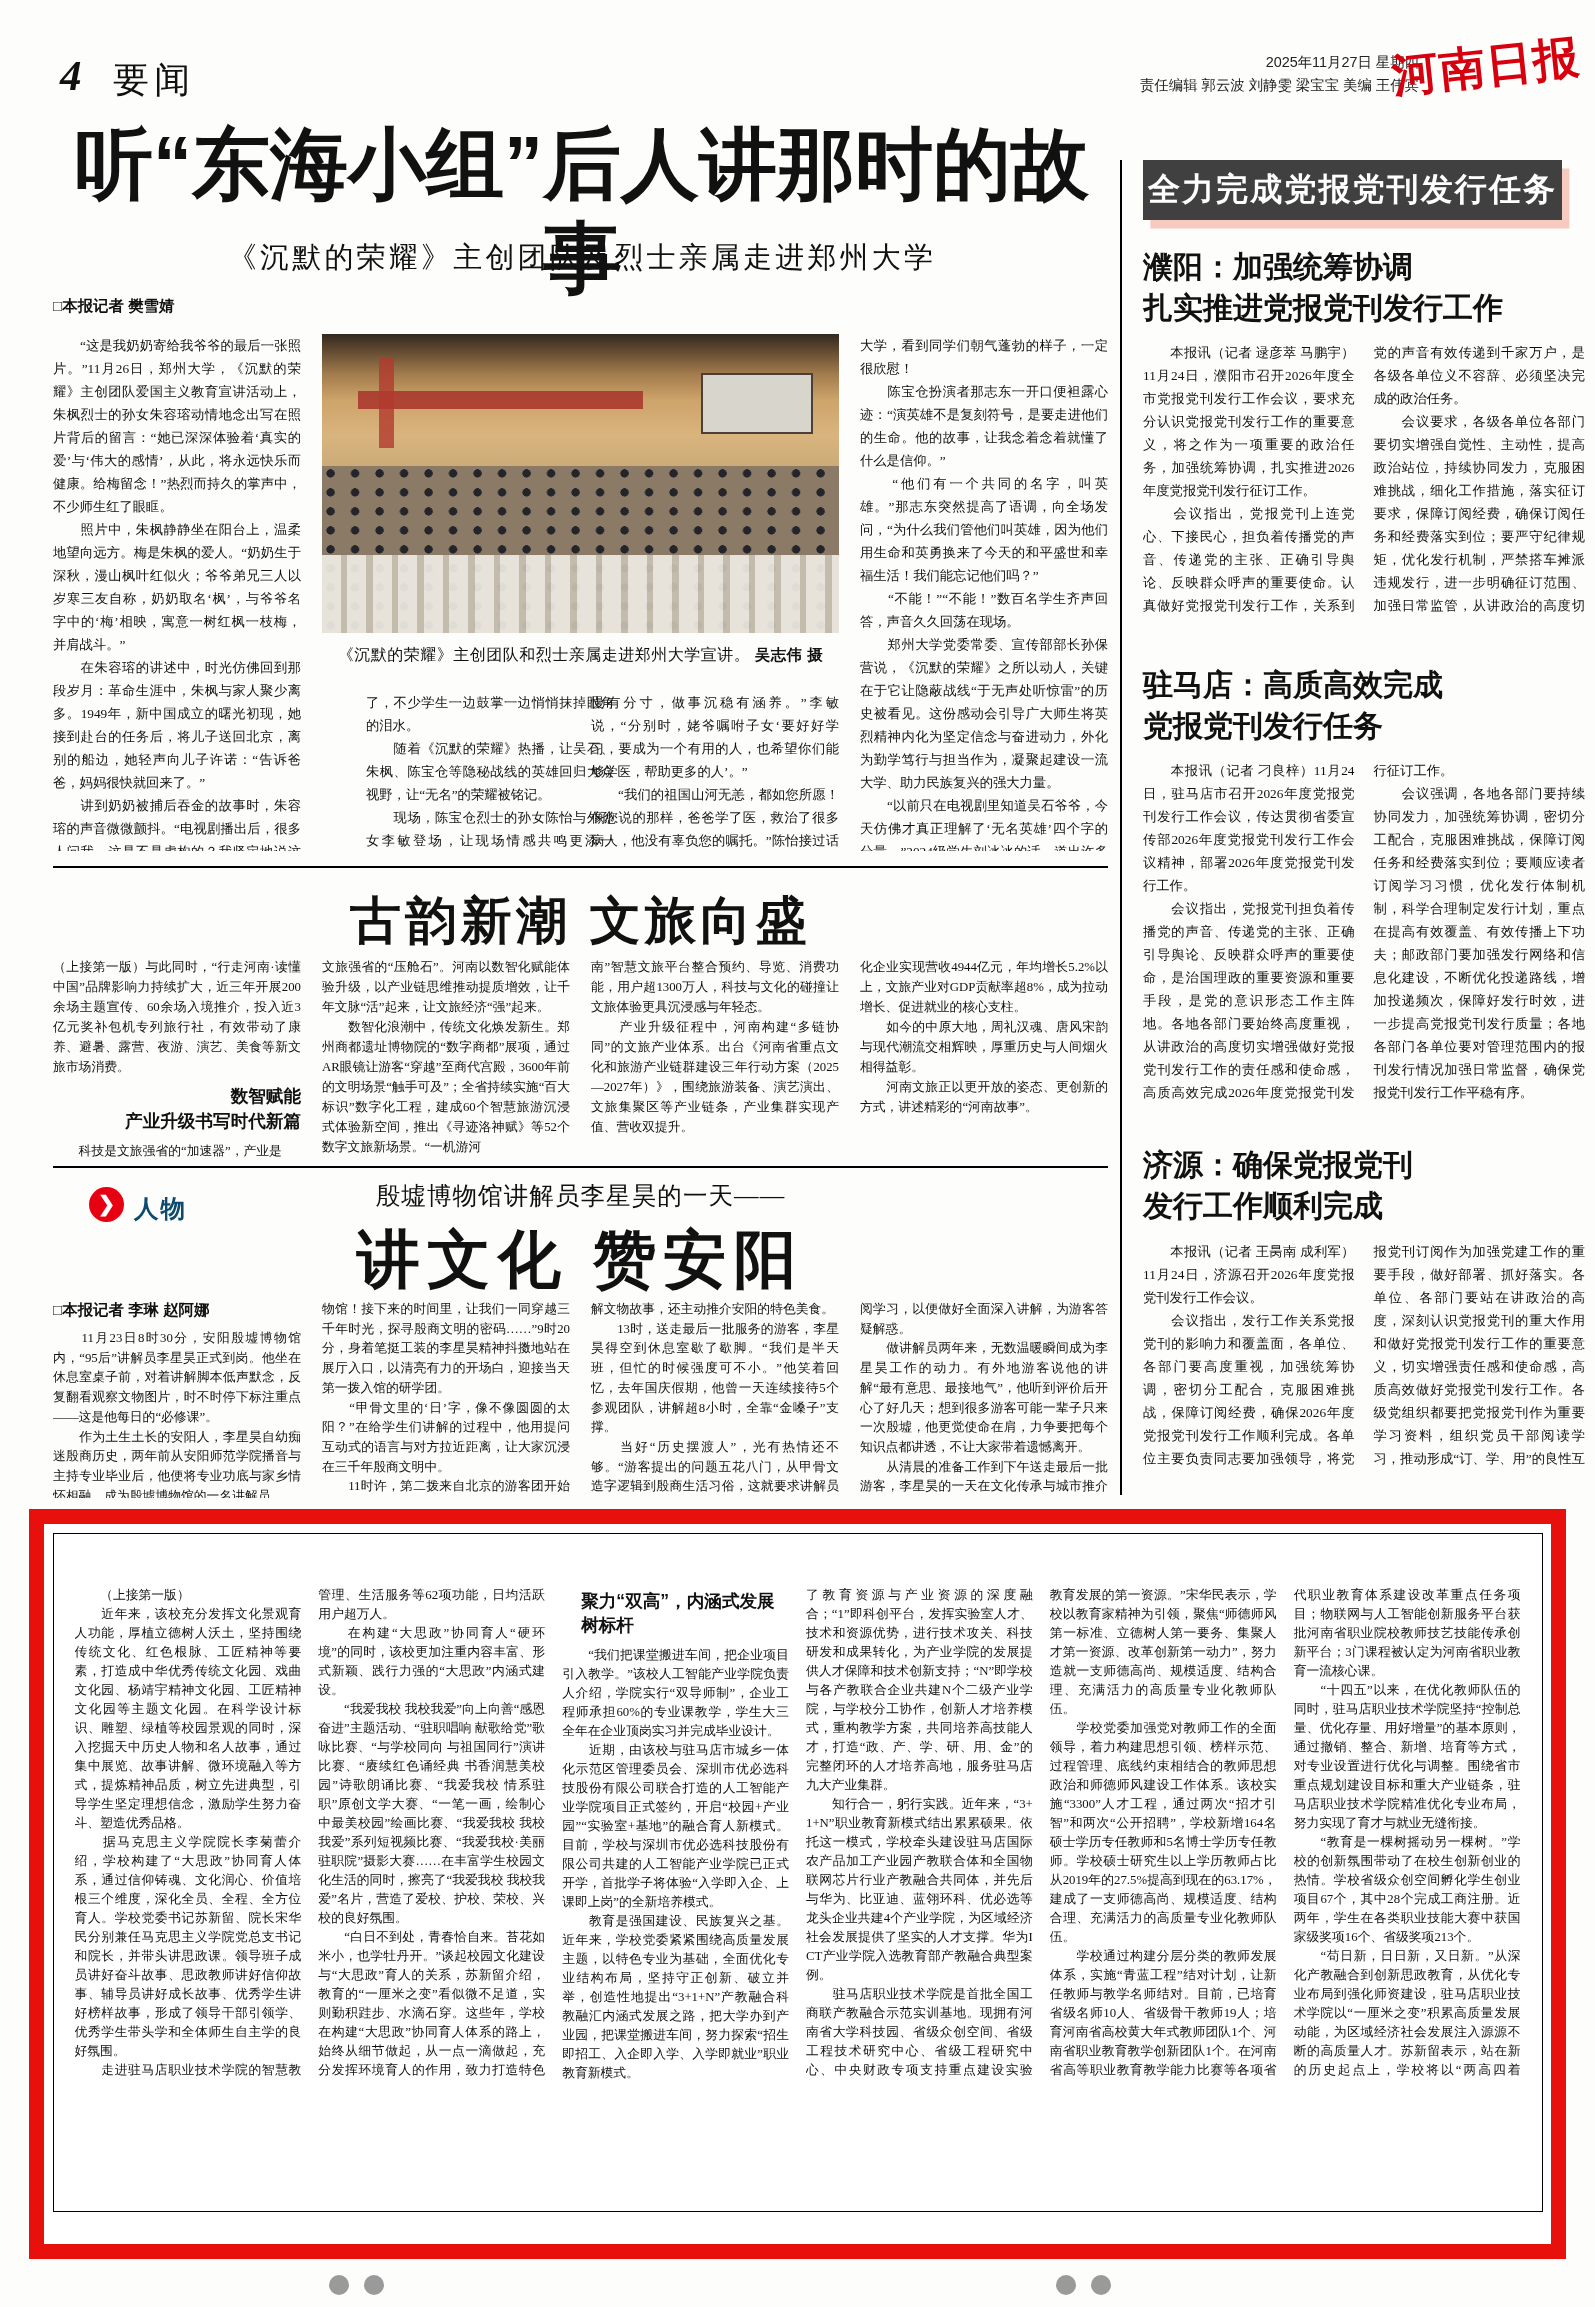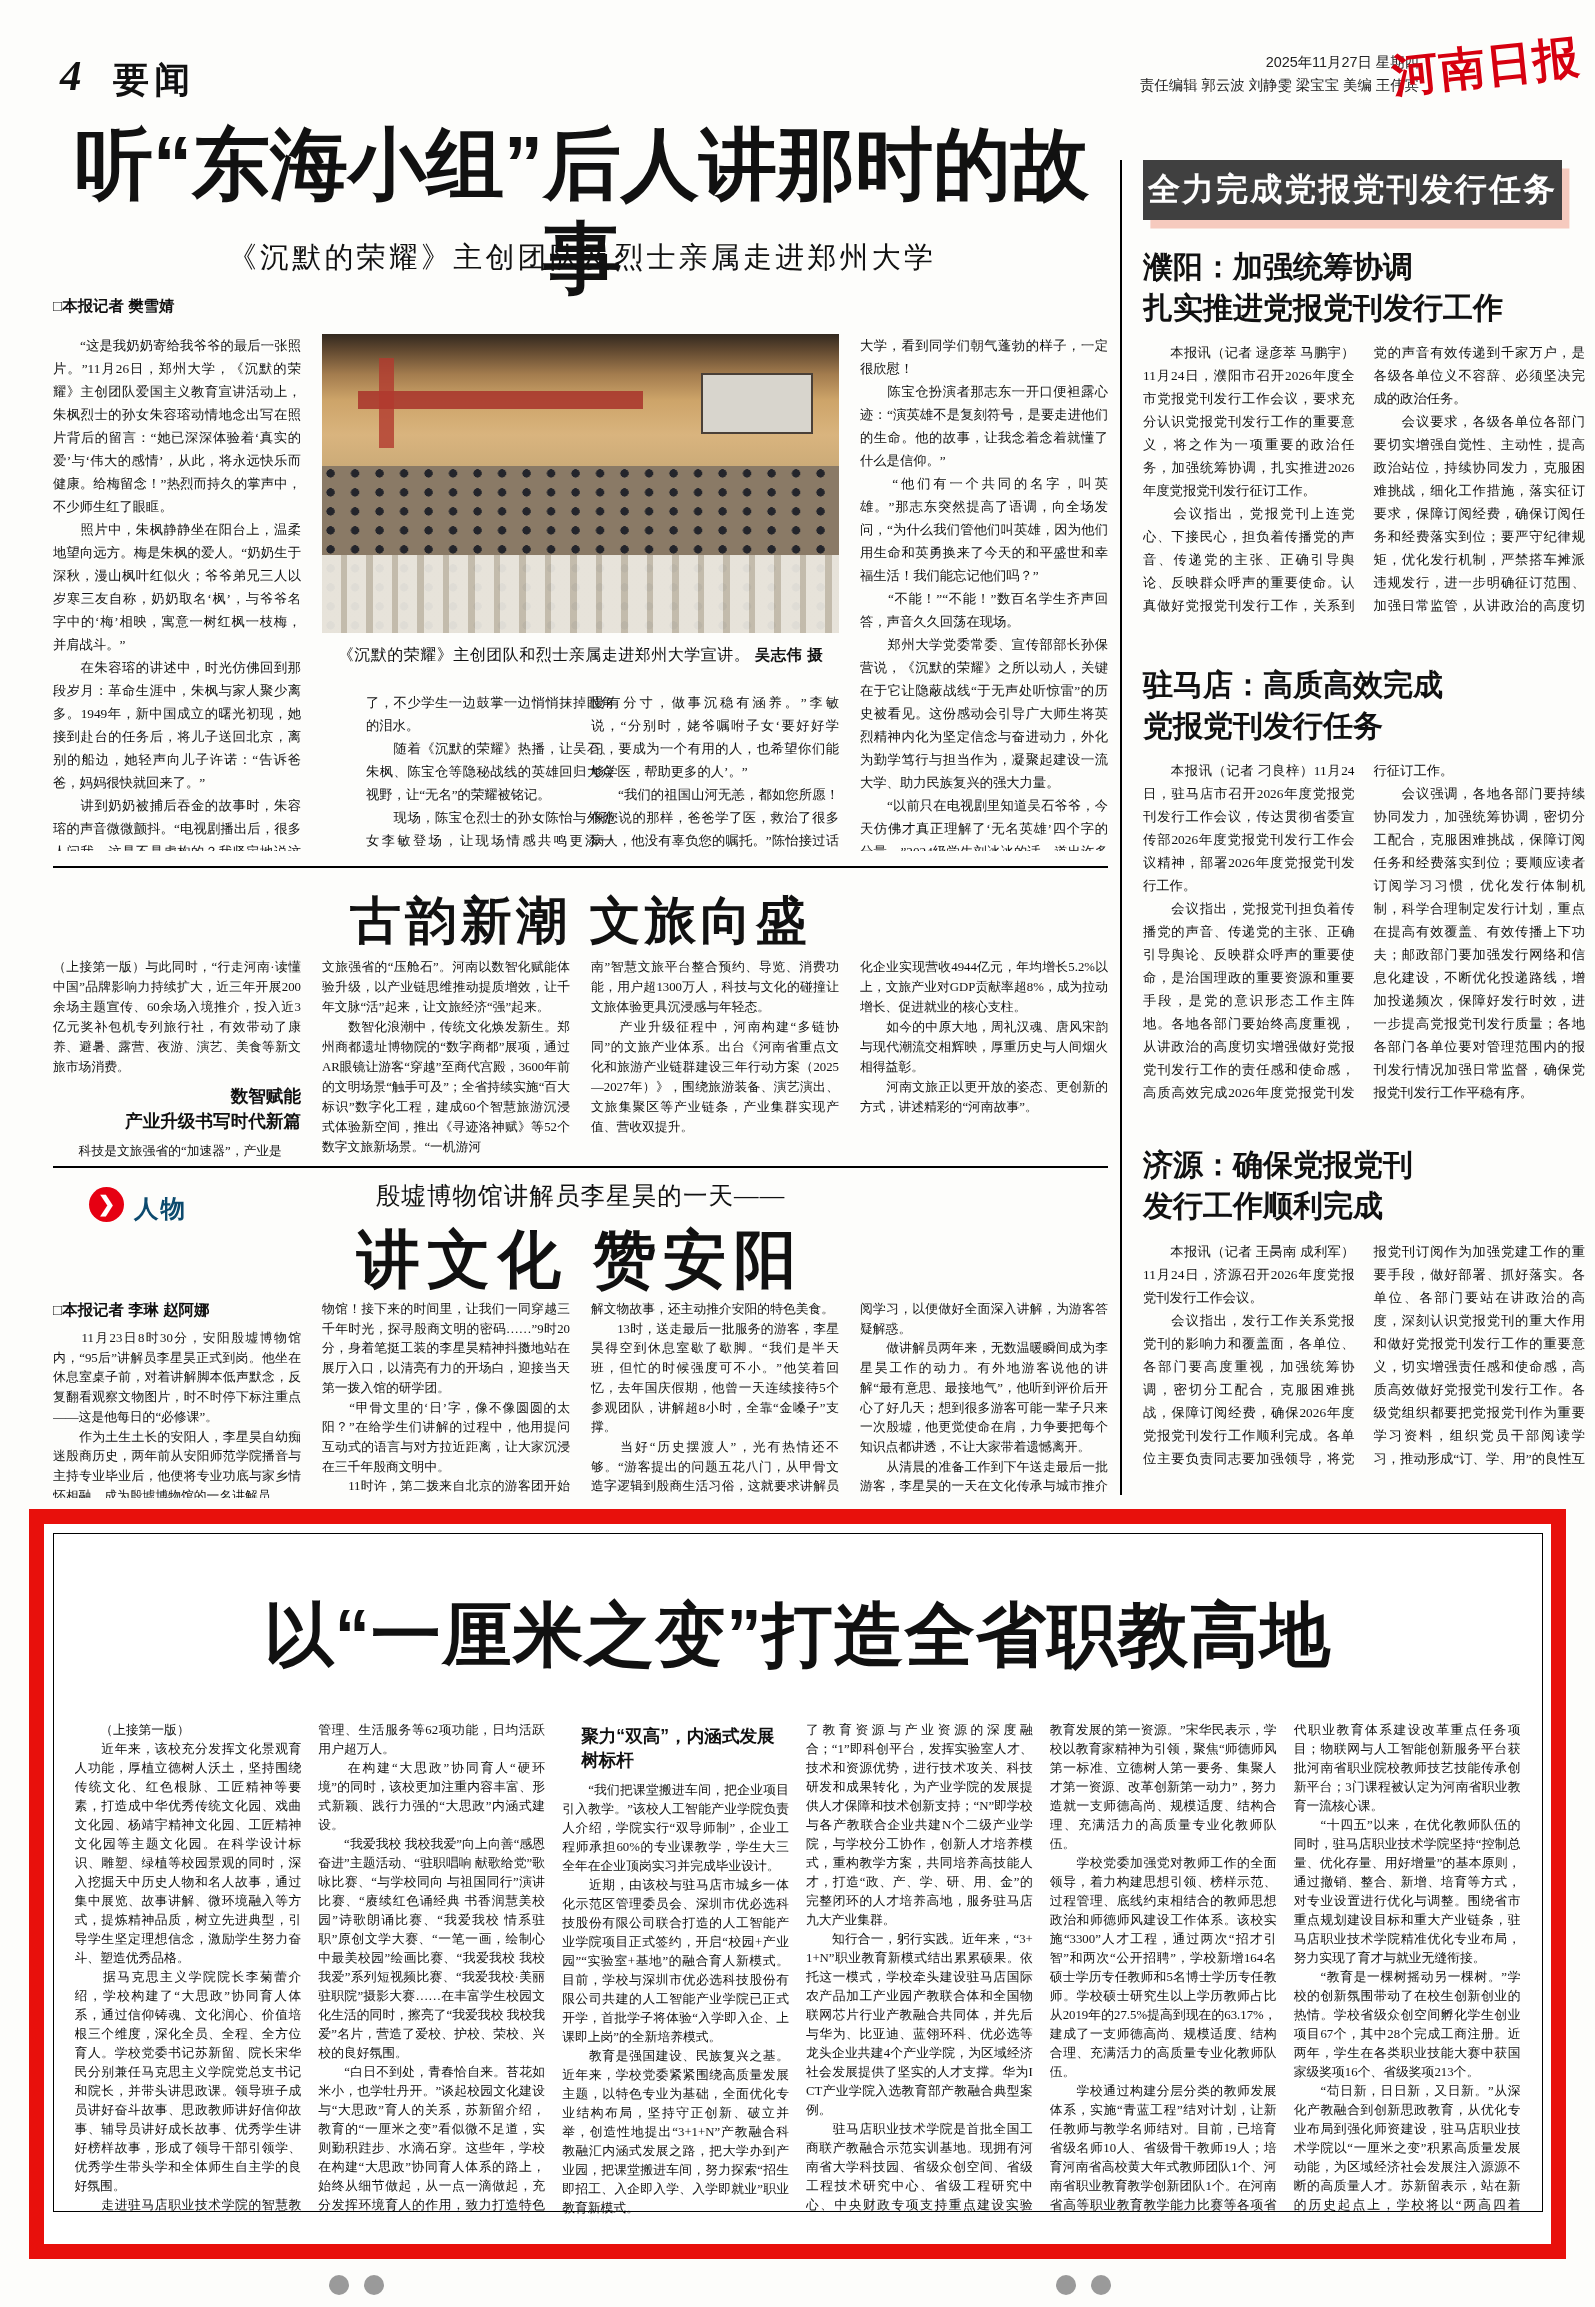--- a/index.html
+++ b/index.html
@@ -3,21 +3,21 @@
 <meta charset="utf-8">
 <style>
   html,body{margin:0;padding:0;}
   body{width:1595px;height:2307px;position:relative;background:#fdfdfb;font-family:"Liberation Serif",serif;color:#111;}
   .abs{position:absolute;}
   .txt{font-family:"Liberation Serif",serif;text-align:justify;white-space:pre-wrap;overflow:hidden;word-break:break-all;}
   .sans{font-family:"Liberation Sans",sans-serif;}
   .rule{background:#000;}
   
   .pagenum{font-size:43px;font-weight:bold;font-style:italic;}
-  .secname{font-size:36px;font-weight:700;letter-spacing:5.3px;}
+  .secname{font-size:36px;font-weight:400;letter-spacing:5.3px;}
   .dateline{font-size:14.4px;line-height:23.4px;text-align:right;color:#222;}
   .masthead{color:#d6000f;font-weight:900;font-size:46px;transform:rotate(-6deg);letter-spacing:1.1px;font-family:"Liberation Serif",serif;}
   
   .h-lead{font-weight:900;font-size:78px;text-align:center;letter-spacing:0px;line-height:1.2;}
   .h-deck{font-size:29px;text-align:center;letter-spacing:3.2px;}
   .byline{font-size:15.4px;font-weight:bold;font-family:"Liberation Sans",sans-serif;}
   .body-col{font-size:13.3px;line-height:23px;}
   
   .photo{overflow:hidden;background:#c9a87c;}
   .ph-wall{position:absolute;left:0;right:0;top:0;height:48%;background:linear-gradient(180deg,#32291f 0%,#5c452e 10%,#a37c4e 28%,#cda469 46%,#d9b47e 70%,#c7a876 100%);}
@@ -152,21 +152,20 @@
 　　11时许，第二拨来自北京的游客团开始参观。“大家来到安阳，也可以抽空去尝尝我们的扁粉菜、煎灌肠、道口烧鸡，非常美味！”面对外地游客，李星昊不仅细致讲</div>
 <div class="abs txt renwu-col" style="left:591px;top:1300px;width:248px;height:198px;">解文物故事，还主动推介安阳的特色美食。
 　　13时，送走最后一批服务的游客，李星昊得空到休息室歇了歇脚。“我们是半天班，但忙的时候强度可不小。”他笑着回忆，去年国庆假期，他曾一天连续接待5个参观团队，讲解超8小时，全靠“金嗓子”支撑。
 　　当好“历史摆渡人”，光有热情还不够。“游客提出的问题五花八门，从甲骨文造字逻辑到殷商生活习俗，这就要求讲解员需要不断地‘充电’。”李星昊给记者看他的手机相册，里面存着很多考古纪录片、甲骨文视频资料，空闲时间他就会翻</div>
 <div class="abs txt renwu-col" style="left:860px;top:1300px;width:248px;height:198px;">阅学习，以便做好全面深入讲解，为游客答疑解惑。
 　　做讲解员两年来，无数温暖瞬间成为李星昊工作的动力。有外地游客说他的讲解“最有意思、最接地气”，他听到评价后开心了好几天；想到很多游客可能一辈子只来一次殷墟，他更觉使命在肩，力争要把每个知识点都讲透，不让大家带着遗憾离开。
 　　从清晨的准备工作到下午送走最后一批游客，李星昊的一天在文化传承与城市推介中收获满满。而在安阳，还有无数像李星昊一样的年轻人，用青春与热情，让这座古城的文旅故事越讲越精彩。</div>
 
 <div class="abs redbox" style="left:29px;top:1509px;width:1507px;height:720px;">
   <div class="redbox-inner">
-    <div class="h-box sans">以“一厘米之变”打造全省职教高地</div>
     <div class="box-cols">
       <div class="txt box-col">　　（上接第一版）
 　　近年来，该校充分发挥文化景观育人功能，厚植立德树人沃土，坚持围绕传统文化、红色根脉、工匠精神等要素，打造成中华优秀传统文化园、戏曲文化园、杨靖宇精神文化园、工匠精神文化园等主题文化园。在科学设计标识、雕塑、绿植等校园景观的同时，深入挖掘天中历史人物和名人故事，通过集中展览、故事讲解、微环境融入等方式，提炼精神品质，树立先进典型，引导学生坚定理想信念，激励学生努力奋斗、塑造优秀品格。
 　　据马克思主义学院院长李菊蕾介绍，学校构建了“大思政”协同育人体系，通过信仰铸魂、文化润心、价值培根三个维度，深化全员、全程、全方位育人。学校党委书记苏新留、院长宋华民分别兼任马克思主义学院党总支书记和院长，并带头讲思政课。领导班子成员讲好奋斗故事、思政教师讲好信仰故事、辅导员讲好成长故事、优秀学生讲好榜样故事，形成了领导干部引领学、优秀学生带头学和全体师生自主学的良好氛围。
 　　走进驻马店职业技术学院的智慧教室，一场别开生面的思政课正在进行。通过5G+VR技术，学生们“置身”遵义会议会址，感受历史关键时刻。作为教育部第一批职业院校数字校园建设试点单位，学校建成149个智慧教室，实现教学区无线网络全覆盖。自主研发的“我爱驻职”APP集成教务</div>
       <div class="txt box-col">管理、生活服务等62项功能，日均活跃用户超万人。
 　　在构建“大思政”协同育人“硬环境”的同时，该校更加注重内容丰富、形式新颖、践行力强的“大思政”内涵式建设。
 　　“我爱我校 我校我爱”向上向善“感恩奋进”主题活动、“驻职唱响 献歌给党”歌咏比赛、“与学校同向 与祖国同行”演讲比赛、“赓续红色诵经典 书香润慧美校园”诗歌朗诵比赛、“我爱我校 情系驻职”原创文学大赛、“一笔一画，绘制心中最美校园”绘画比赛、“我爱我校 我校我爱”系列短视频比赛、“我爱我校·美丽驻职院”摄影大赛……在丰富学生校园文化生活的同时，擦亮了“我爱我校 我校我爱”名片，营造了爱校、护校、荣校、兴校的良好氛围。
 　　“白日不到处，青春恰自来。苔花如米小，也学牡丹开。”谈起校园文化建设与“大思政”育人的关系，苏新留介绍，教育的“一厘米之变”看似微不足道，实则勤积跬步、水滴石穿。这些年，学校在构建“大思政”协同育人体系的路上，始终从细节做起，从一点一滴做起，充分发挥环境育人的作用，致力打造特色校园文化，以更加开放、多元和包容的办学思路为学生提供最佳的教育方式和成长路径。
 　　不积跬步，无以至千里。苏新留表示，“一厘米之变”恰是学校深耕职教改革、推动高质量发展高效能治理的关键支点。</div>

